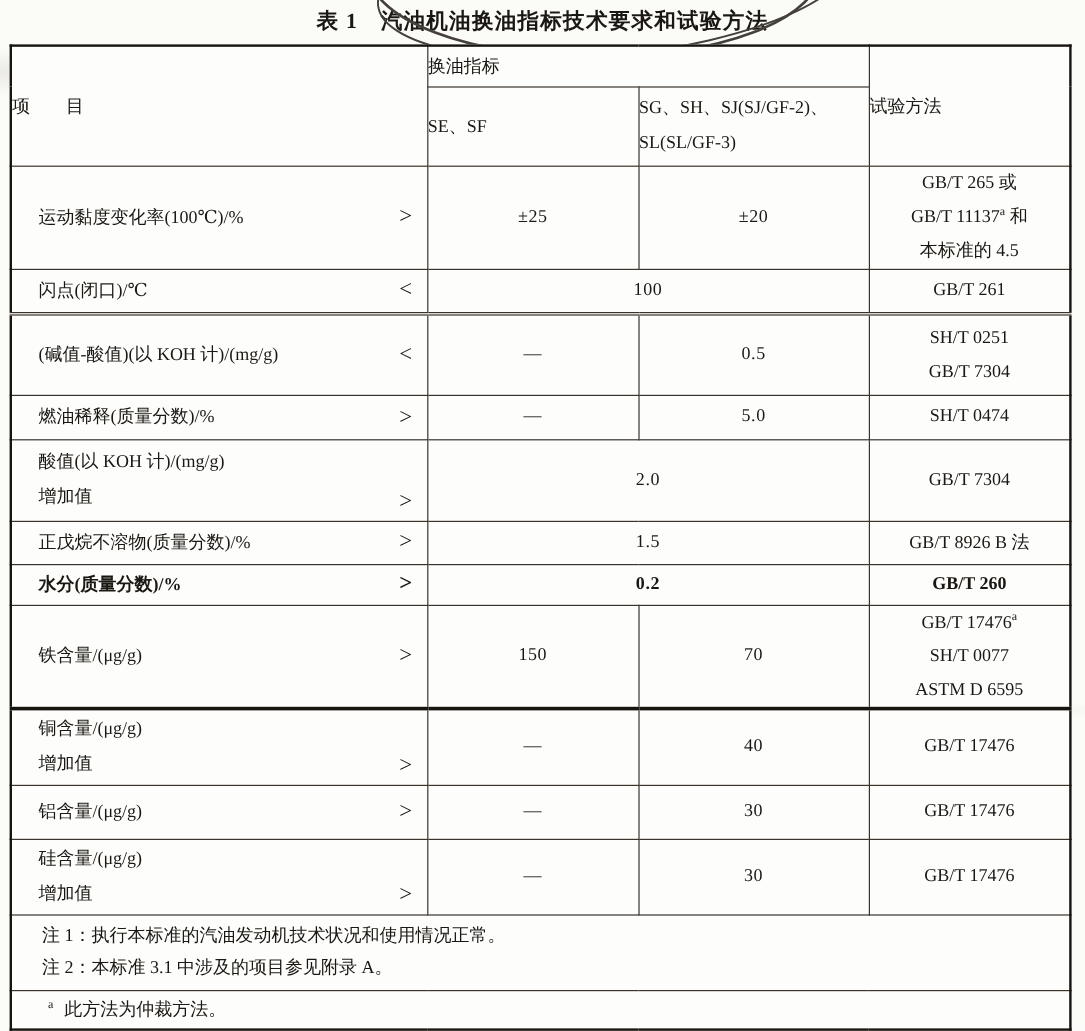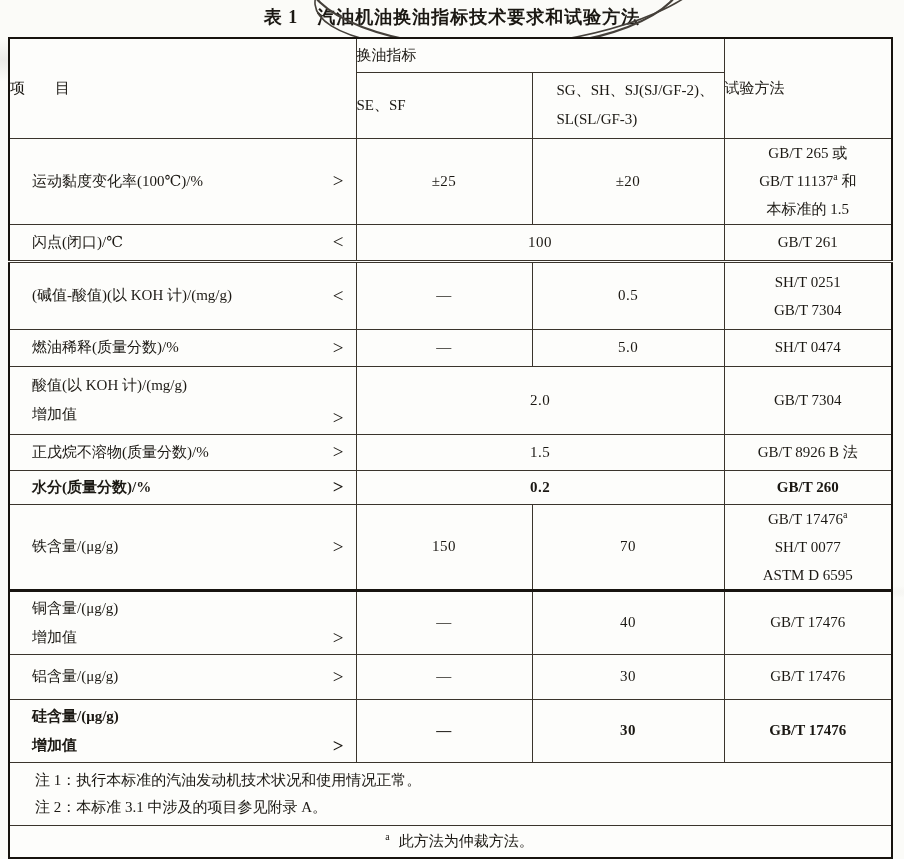--- a/index.html
+++ b/index.html
@@ -26,46 +26,46 @@
     background:#fdfdfb;
   }
   td {
     border:1px solid #3a342c;
     font-size:15px; vertical-align:middle; padding:0; overflow:hidden;
   }
   tr.hA { height:34px; }  tr.hB { height:66px; }
   tr.r0 { height:86px; }  tr.r1 { height:37px; }  tr.r2 { height:68px; }
   tr.r3 { height:37px; }  tr.r4 { height:68px; }  tr.r5 { height:36px;padding-left:26px; }
   tr.r6 { height:34px;font-weight:bold; }  tr.r7 { height:86px; }  tr.r8 { height:64px; }
-  tr.r9 { height:45px; }  tr.r10 { height:63px;font-weight:bold; } tr.rnotes { height:57px; }
+  tr.r9 { height:45px; }  tr.r10 { height:63px; } tr.rnotes { height:57px; }
   tr.rfoot { height:33px; }
 
   tr.sep-double td { border-top:3px double #3a342c; }
   tr.sep-thick  td { border-top:3px solid #181410; }
   tr.rfoot td { border-top:1px solid #3a342c; }
 
   .c-head { }
-  .c-head .ln { line-height:29px;padding-left:24px; }
+  .c-head .ln { line-height:29px; }
 
   .lbl { position:relative; padding:0 46px 0 22px; text-align:left; }
   .lbl .line { line-height:29px; }
   .sym {
     position:absolute; right:12px; top:50%; transform:translateY(-50%);
     font-size:19px;
   }
   .sym.bottom { top:auto; bottom:5px; transform:none; }
 
   .val { text-align:center; letter-spacing:0.5px; }
   .mcell { text-align:center; }
   .mcell .mline { line-height:28px; }
 
   .sup { vertical-align:super; font-size:10px; line-height:0; }
 
   .notes-cell { text-align:left; vertical-align:middle; padding:4px 12px 4px 25px; line-height:27px; }
-  .foot-cell  { text-align:center; vertical-align:middle; padding:2px 12px 2px 30px; }
+  .foot-cell  { text-align:left; vertical-align:middle; padding:2px 12px 2px 30px; }
   .foot-cell .sup { margin-right:9px; }
 </style>
 </head>
 <body>
 
 <div class="title-wrap">
   <span class="title">表 1　汽油机油换油指标技术要求和试验方法</span>
 </div>
 
 <svg class="stamp" viewBox="0 0 904 58" xmlns="http://www.w3.org/2000/svg">
@@ -98,21 +98,21 @@
   <tr class="r0">
     <td class="lbl">
       <span>运动黏度变化率(100℃)/%</span>
       <span class="sym">&gt;</span>
     </td>
     <td class="val">±25</td>
     <td class="val">±20</td>
     <td class="mcell">
       <div class="mline">GB/T 265 或</div>
       <div class="mline"><span>GB/T 11137</span><span class="sup">a</span><span> 和</span></div>
-      <div class="mline">本标准的 1.5</div>
+      <div class="mline">本标准的 4.5</div>
     </td>
   </tr>
 
   <tr class="r1">
     <td class="lbl">
       <span>闪点(闭口)/℃</span>
       <span class="sym">&lt;</span>
     </td>
     <td class="val" colspan="2">100</td>
     <td class="mcell">GB/T 261</td>

